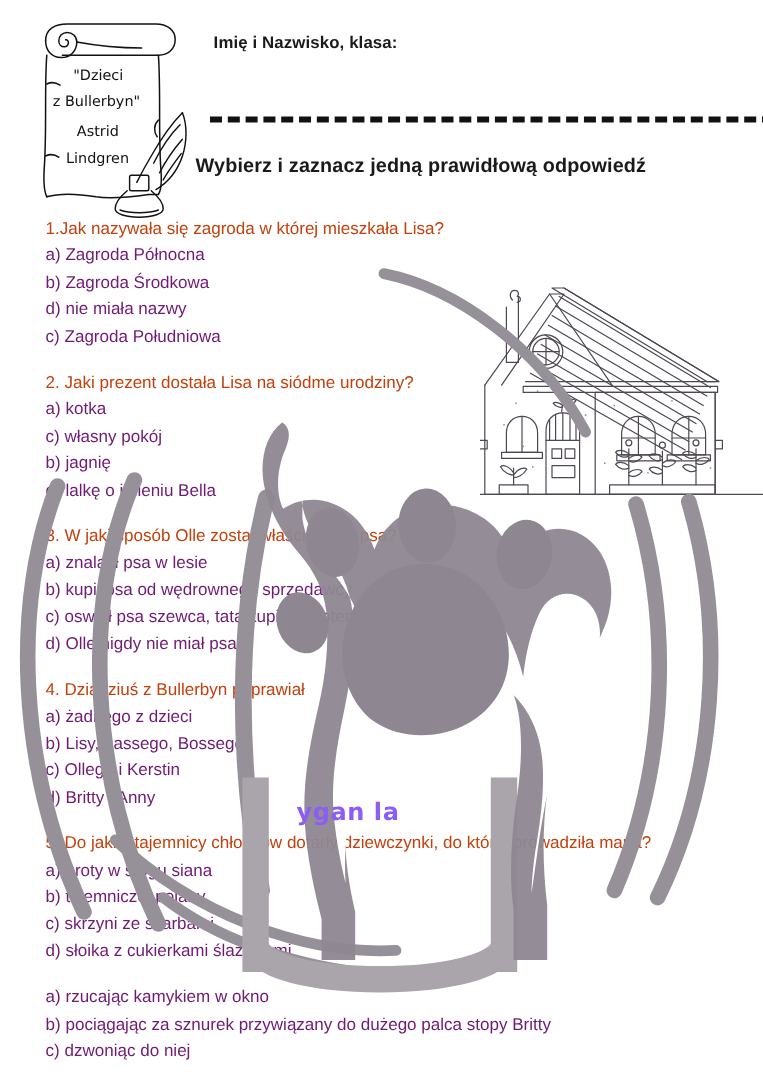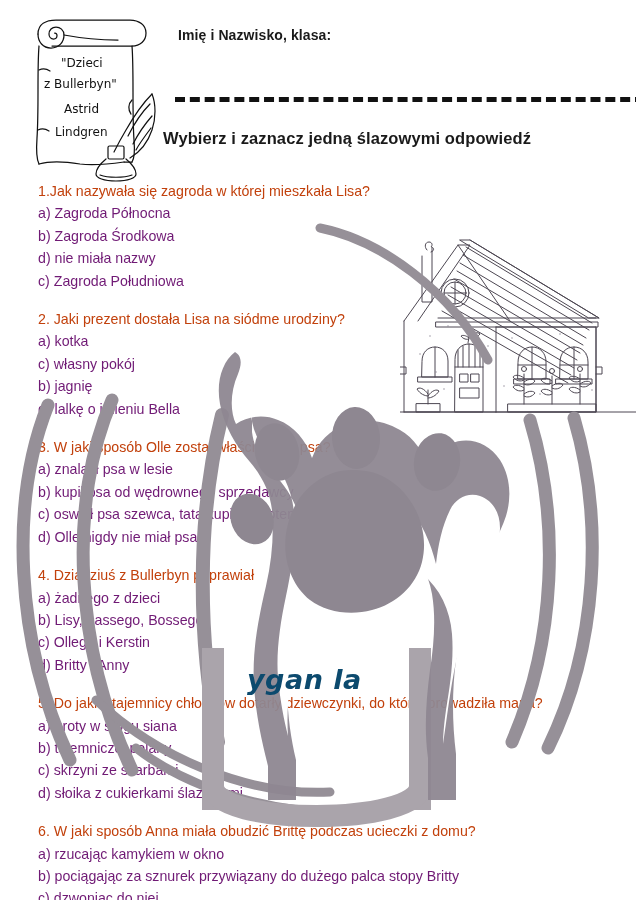--- a/index.html
+++ b/index.html
@@ -30,26 +30,25 @@
   }
   .wm-layer svg { display: block; }
 
   .wm-word {
     position: absolute;
     left: 247px;
     top: 664px;
     z-index: 6;
     font-family: "DejaVu Sans", sans-serif;
     font-weight: 700;
-    font-size: 27px;
+    font-size: 20px;
     letter-spacing: 0.5px;
-    color: #0c4a6e;
+    color: #8b5cf6;
     white-space: nowrap;
     pointer-events: none;
-    font-style: italic;
   }
 
   
   .scroll-art {
     position: absolute;
     left: 8px;
     top: 12px;
     width: 165px;
     height: 170px;
     z-index: 2;
@@ -165,21 +164,21 @@
       <g fill="none" stroke="#111" stroke-width="1.2" stroke-linecap="round" stroke-linejoin="round">
         <rect x="100" y="134" width="16" height="13" rx="1.5"></rect>
         <path d="M98 147 C92 152 88 158 88 162 C88 166 96 169 108 169 C120 169 128 166 128 162 C128 158 124 152 118 147"></path>
         <path d="M92 163 C100 166 116 166 124 163"></path>
       </g>
     </svg>
   </div>
 
   <div class="hdr-name">Imię i Nazwisko, klasa:</div>
   <div class="hdr-rule"></div>
-  <div class="hdr-instruction">Wybierz i zaznacz jedną ślazowymi odpowiedź</div>
+  <div class="hdr-instruction">Wybierz i zaznacz jedną prawidłową odpowiedź</div>
 
   <div class="house-art">
     <svg viewBox="0 0 236 212" width="236" height="212" xmlns="http://www.w3.org/2000/svg">
       <g fill="none" stroke="#4d4752" stroke-width="1" stroke-linecap="round" stroke-linejoin="round">
 
         <path d="M22 30 L22 76 L32 76 L32 22"></path>
         <path d="M27 24 C24 21 25 16 29 16 C32 16 33 19 31 21 C34 21 35 25 31 26"></path>
 
         <path d="M4 95 L58 19 L70 19 L18 95"></path>
         <path d="M58 19 L110 95"></path>
@@ -315,21 +314,20 @@
 
     <div class="q-block">
       <div class="q-prompt">5. Do jakiej tajemnicy chłopców dotarły dziewczynki, do której prowadziła mapa?</div>
       <div class="q-option">a) groty w stogu siana</div>
       <div class="q-option">b) tajemniczej polany</div>
       <div class="q-option">c)  skrzyni ze skarbami</div>
       <div class="q-option">d) słoika z cukierkami ślazowymi</div>
     </div>
 
     <div class="q-block">
-      <div class="q-prompt">6. W jaki sposób Anna miała obudzić Brittę podczas ucieczki z domu?</div>
       <div class="q-option">a) rzucając kamykiem w okno</div>
       <div class="q-option">b) pociągając za sznurek przywiązany do dużego palca stopy Britty</div>
       <div class="q-option">c) dzwoniąc do niej</div>
 
     </div>
 
   </div>
 
   <div class="wm-layer">
     <svg viewBox="0 0 636 900" width="636" height="900" xmlns="http://www.w3.org/2000/svg">

